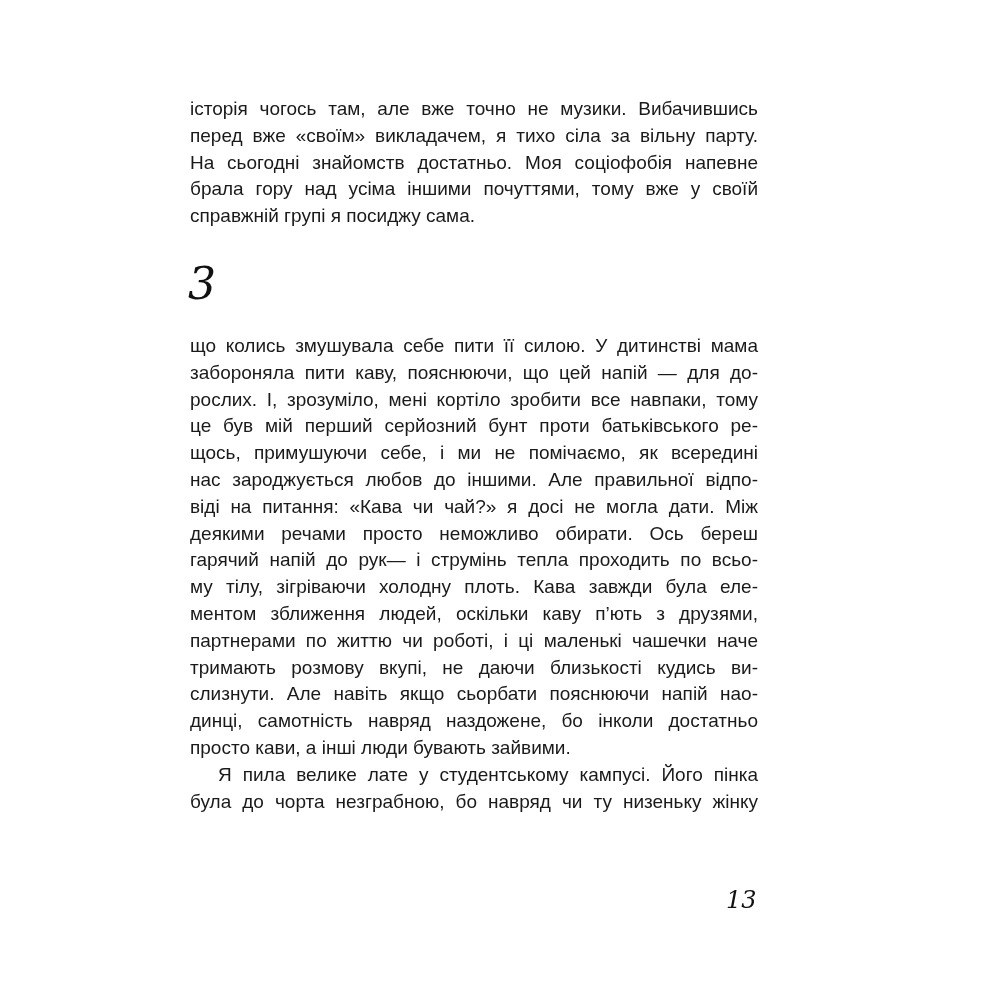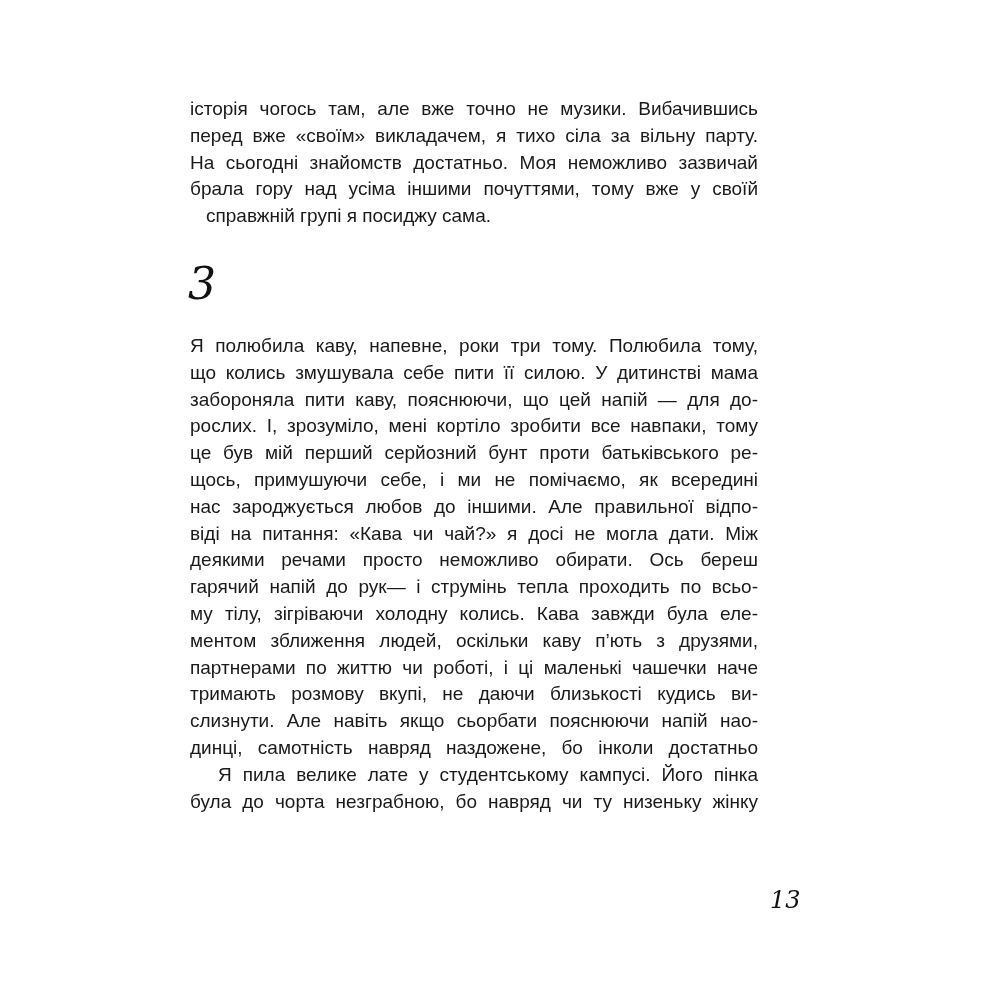--- a/index.html
+++ b/index.html
@@ -27,21 +27,20 @@
   .intro-block { top: 96px; }
   .body-block  { top: 333px; }
   .line {
     text-align: justify;
     text-align-last: justify;
     -moz-text-align-last: justify;
     white-space: normal;
   }
   .line.last {
     text-align-last: left;
-    margin-left: 16px;
     -moz-text-align-last: left;
   }
   .line.indent {
     text-indent: 28px;
   }
   .chapter-number {
     position: absolute;
     left: 188px;
     top: 260px;
     font-family: "DejaVu Serif", serif;
@@ -51,56 +50,55 @@
     color: #111111;
   }
   .page-number {
     position: absolute;
     left: 726px;
     top: 886px;
     font-family: "DejaVu Serif", serif;
     font-style: italic;
     font-size: 24px;
     color: #111111;
-    margin-left: 44px;
   }
 </style>
 </head>
 <body>
 
 <div class="book-page">
 
   <div class="text-block intro-block">
       <div class="line">історія чогось там, але вже точно не музики. Вибачившись</div>
       <div class="line">перед вже «своїм» викладачем, я тихо сіла за вільну парту.</div>
-      <div class="line">На сьогодні знайомств достатньо. Моя неможливо зазвичай</div>
+      <div class="line">На сьогодні знайомств достатньо. Моя соціофобія напевне</div>
       <div class="line">брала гору над усіма іншими почуттями, тому вже у своїй</div>
       <div class="line last">справжній групі я посиджу сама.</div>
     </div>
 
   <div class="chapter-number">3</div>
 
   <div class="text-block body-block">
     <div>
-        <div class="line">Я полюбила каву, напевне, роки три тому. Полюбила тому,</div>
         <div class="line">що колись змушувала себе пити її силою. У дитинстві мама</div>
         <div class="line">забороняла пити каву, пояснюючи, що цей напій — для до-</div>
         <div class="line">рослих. І, зрозуміло, мені кортіло зробити все навпаки, тому</div>
         <div class="line">це був мій перший серйозний бунт проти батьківського ре-</div>
         <div class="line">щось, примушуючи себе, і ми не помічаємо, як всередині</div>
         <div class="line">нас зароджується любов до іншими. Але правильної відпо-</div>
         <div class="line">віді на питання: «Кава чи чай?» я досі не могла дати. Між</div>
         <div class="line">деякими речами просто неможливо обирати. Ось береш</div>
         <div class="line">гарячий напій до рук— і струмінь тепла проходить по всьо-</div>
-        <div class="line">му тілу, зігріваючи холодну колись. Кава завжди була еле-</div>
+        <div class="line">му тілу, зігріваючи холодну плоть. Кава завжди була еле-</div>
         <div class="line">ментом зближення людей, оскільки каву п’ють з друзями,</div>
         <div class="line">партнерами по життю чи роботі, і ці маленькі чашечки наче</div>
         <div class="line">тримають розмову вкупі, не даючи близькості кудись ви-</div>
         <div class="line">слизнути. Але навіть якщо сьорбати пояснюючи напій нао-</div>
         <div class="line">динці, самотність навряд наздожене, бо інколи достатньо</div>
+        <div class="line last">просто кави, а інші люди бувають зайвими.</div>
       </div>
     <div>
         <div class="line indent">Я пила велике лате у студентському кампусі. Його пінка</div>
         <div class="line">була до чорта незграбною, бо навряд чи ту низеньку жінку</div>
       </div>
   </div>
 
   <div class="page-number">13</div>
 
 </div>

